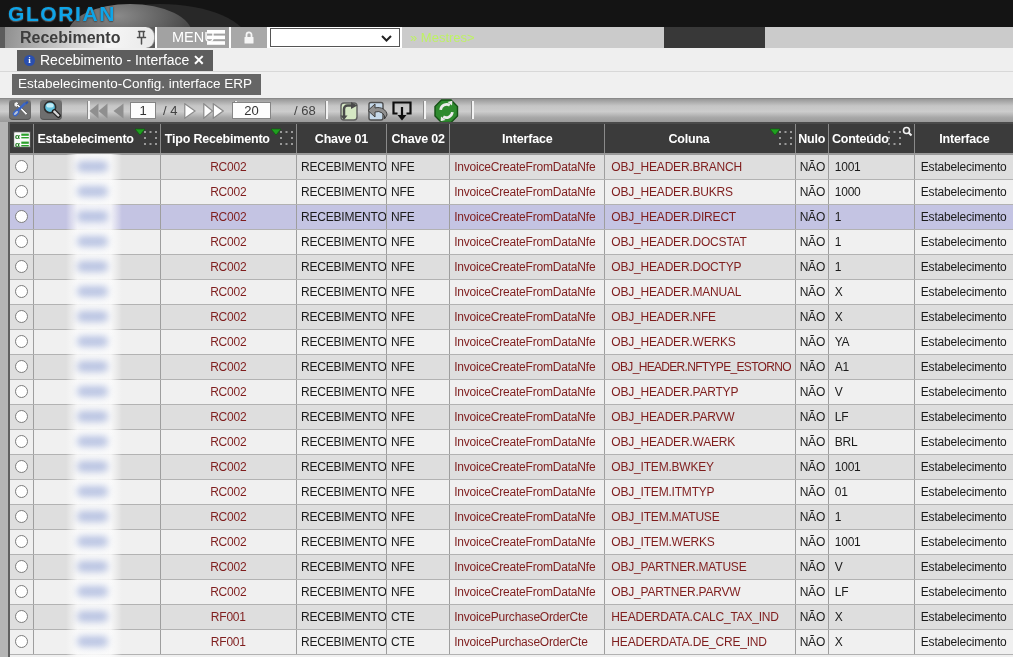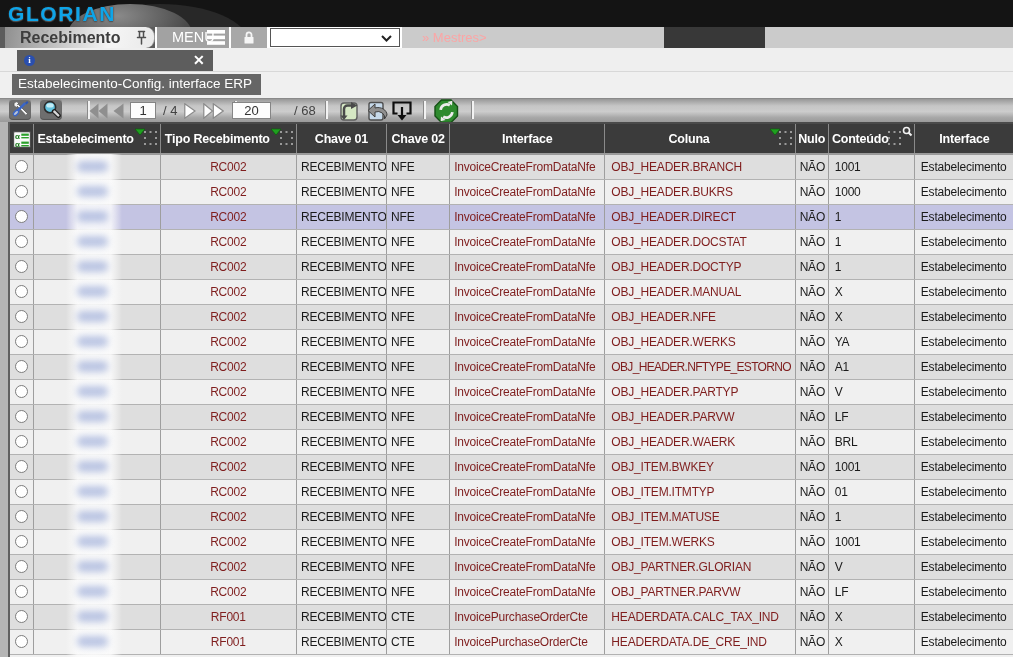--- a/index.html
+++ b/index.html
@@ -12,21 +12,21 @@
 #logotext { position:absolute; left:8px; top:2px; color:#0ea5e9; font-size:21px; font-weight:bold; letter-spacing:1.6px; z-index:3; text-shadow:0 1px 1px #555, 0 0 2px #333; }
 
 
 #menurow { left:0; top:27px; width:1013px; height:21px; background:#5c5c5c; }
 #crumbbg { position:absolute; left:402px; top:0; width:611px; height:21px; background:#cbcbcb; }
 #whitegap { position:absolute; left:155px; top:0; width:247px; height:21px; background:#fff; }
 #btn-receb { position:absolute; left:5px; top:0; width:150px; height:21px; background:linear-gradient(100deg,#8f8f8f 0%,#c2c2c2 35%,#f5f5f5 70%,#e9e9e9 100%); border-radius:0 9px 9px 0; border-right:1px solid #9a9a9a; color:#3d3d3d; font-size:16px; font-weight:bold; line-height:21px; padding-left:15px; }
 #btn-menu { position:absolute; left:157px; top:0; width:72px; height:21px; background:#a2a2a2; color:#fff; font-size:14.5px; line-height:20px; padding-left:15px; }
 #btn-lock { position:absolute; left:231px; top:0; width:36px; height:21px; background:#a8a8a8; }
 #sel { position:absolute; left:270px; top:1px; width:130px; height:19px; background:#fff; border:1px solid #555; }
-.crumb { position:absolute; top:0; height:21px; line-height:21px; font-size:13px; color:#fca5a5;margin-left:12px; }
+.crumb { position:absolute; top:0; height:21px; line-height:21px; font-size:13px; color:#bef264; }
 #darkbox { position:absolute; left:664px; top:0; width:101px; height:21px; background:#383838; }
 
 
 #tabrow { left:0; top:48px; width:1013px; height:24px; background:#efefef; border-bottom:1px solid #d8d8d8; }
 #tab { position:absolute; left:17px; top:2px; width:196px; height:21px; background:#5d5d5d; color:#fff; font-size:14px; line-height:21px; }
 
 
 #labelrow { left:0; top:73px; width:1013px; height:25px; background:#f0f0f0; }
 #label { position:absolute; left:12px; top:1px; width:249px; height:21px; background:#666; color:#fff; font-size:13.5px; line-height:20px; padding-left:6px; }
 
@@ -102,20 +102,21 @@
         <path d="M1 1 L5.5 5.5 L10 1" fill="none" stroke="#222" stroke-width="2"></path>
       </svg>
     </div>
   <div class="crumb" style="left:410px">» Mestres&gt;</div>
   <div id="darkbox"></div>
 </div>
 
 <div class="abs" id="tabrow">
   <div id="tab">
     <span style="position:absolute;left:7px;top:5px;width:11px;height:11px;border-radius:50%;background:#2a4fae;color:#fff;font-size:9px;font-weight:bold;line-height:11px;text-align:center;font-family:'Liberation Serif',serif">i</span>
+    <span style="position:absolute;left:23px;top:0">Recebimento - Interface</span>
     <span style="position:absolute;left:176px;top:0;font-weight:bold;font-size:14px">✕</span>
   </div>
 </div>
 
 <div class="abs" id="labelrow">
     <div id="label">Estabelecimento-Config. interface ERP</div>
   </div>
 
 <div class="abs" id="toolbar">
   <div class="tbtn" style="left:9px"></div>
@@ -497,21 +498,21 @@
 </tr>
 <tr class="odd">
 <td>
             <div class="radio"></div>
           </td>
 <td></td>
 <td class="lnk c">RC002</td>
 <td class="p4">RECEBIMENTO</td>
 <td class="p4">NFE</td>
 <td class="lnk p4">InvoiceCreateFromDataNfe</td>
-<td class="lnk p6 coluna">OBJ_PARTNER.GLORIAN</td>
+<td class="lnk p6 coluna">OBJ_PARTNER.MATUSE</td>
 <td class="p4">NÃO</td>
 <td class="p6">V</td>
 <td class="p6">Estabelecimento</td>
 </tr>
 <tr class="even">
 <td>
             <div class="radio"></div>
           </td>
 <td></td>
 <td class="lnk c">RC002</td>

